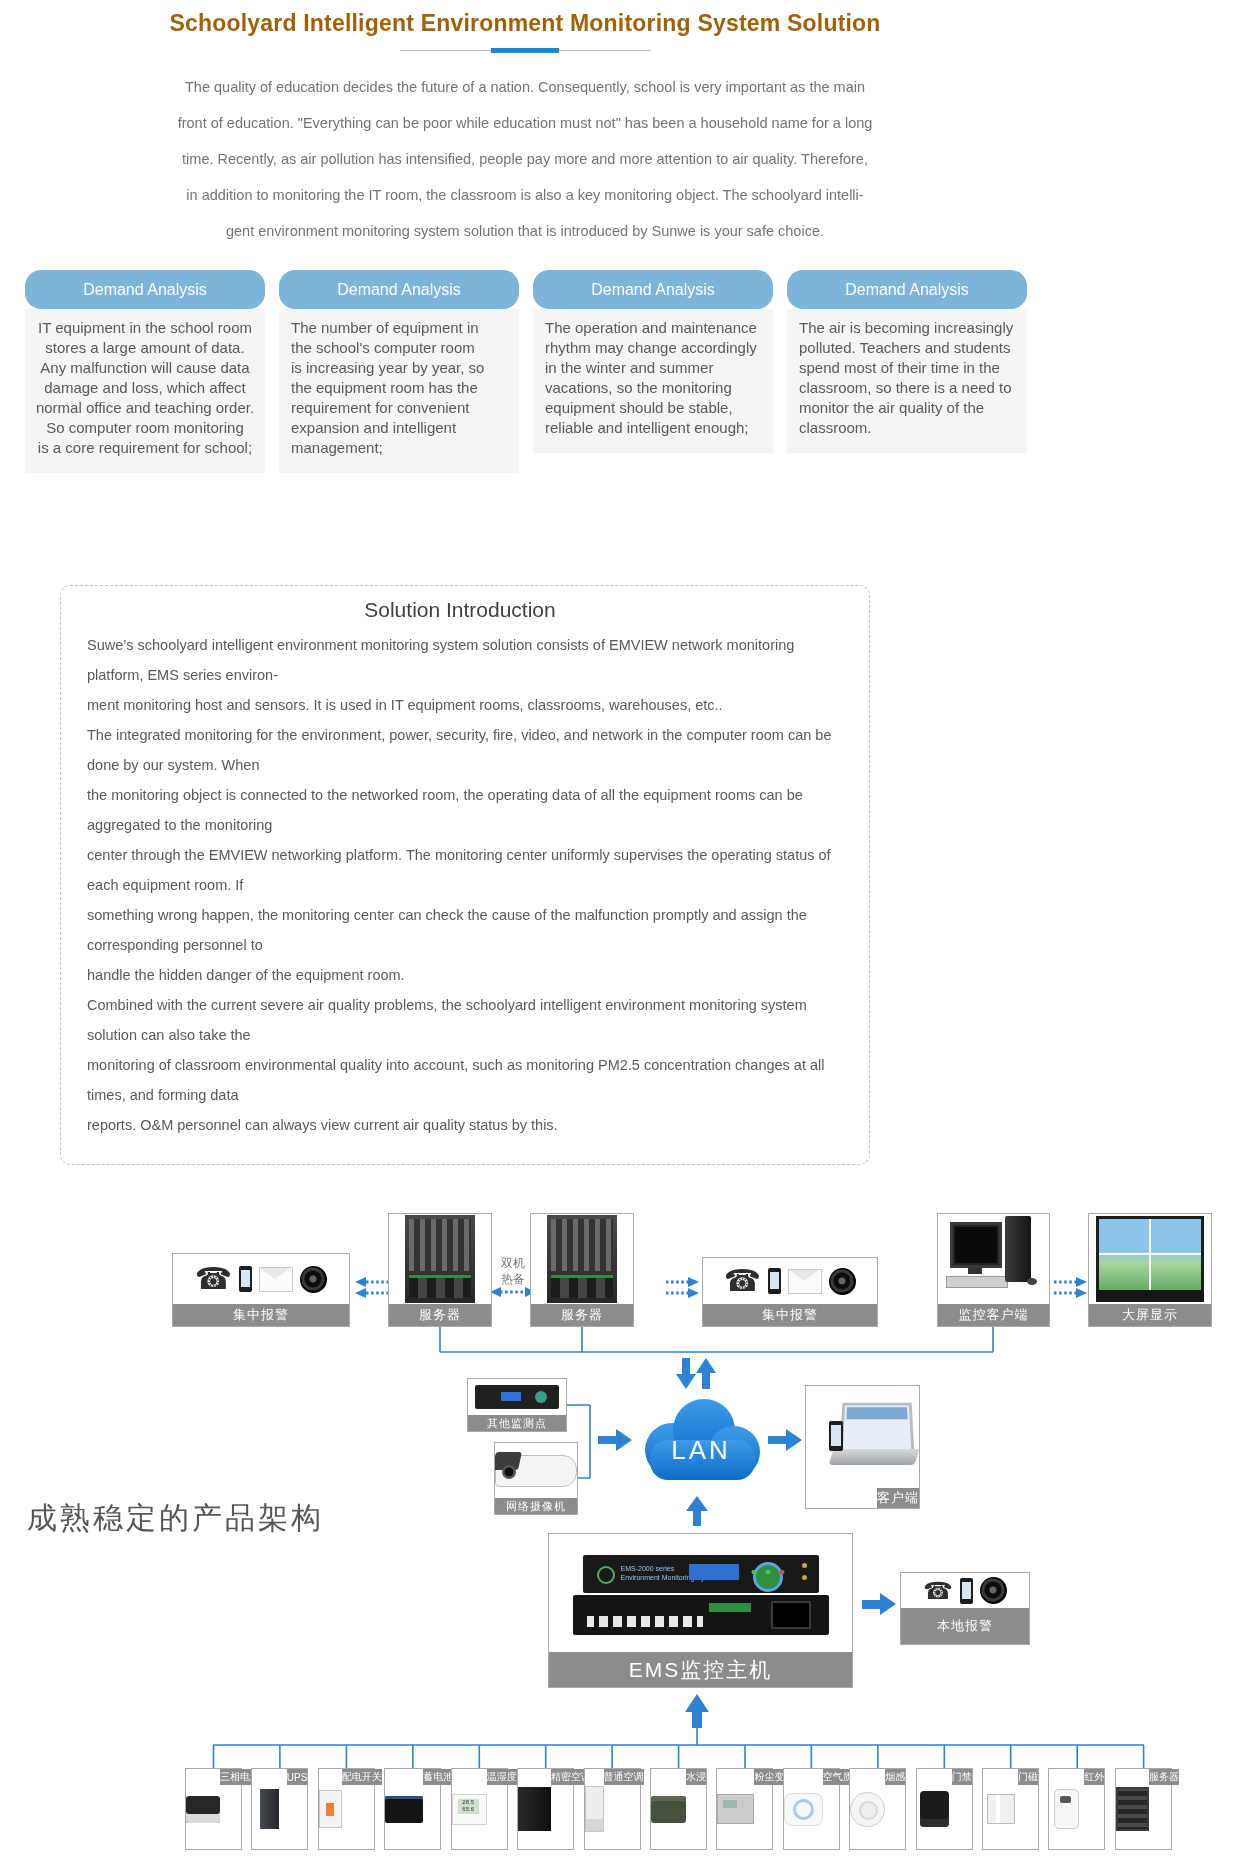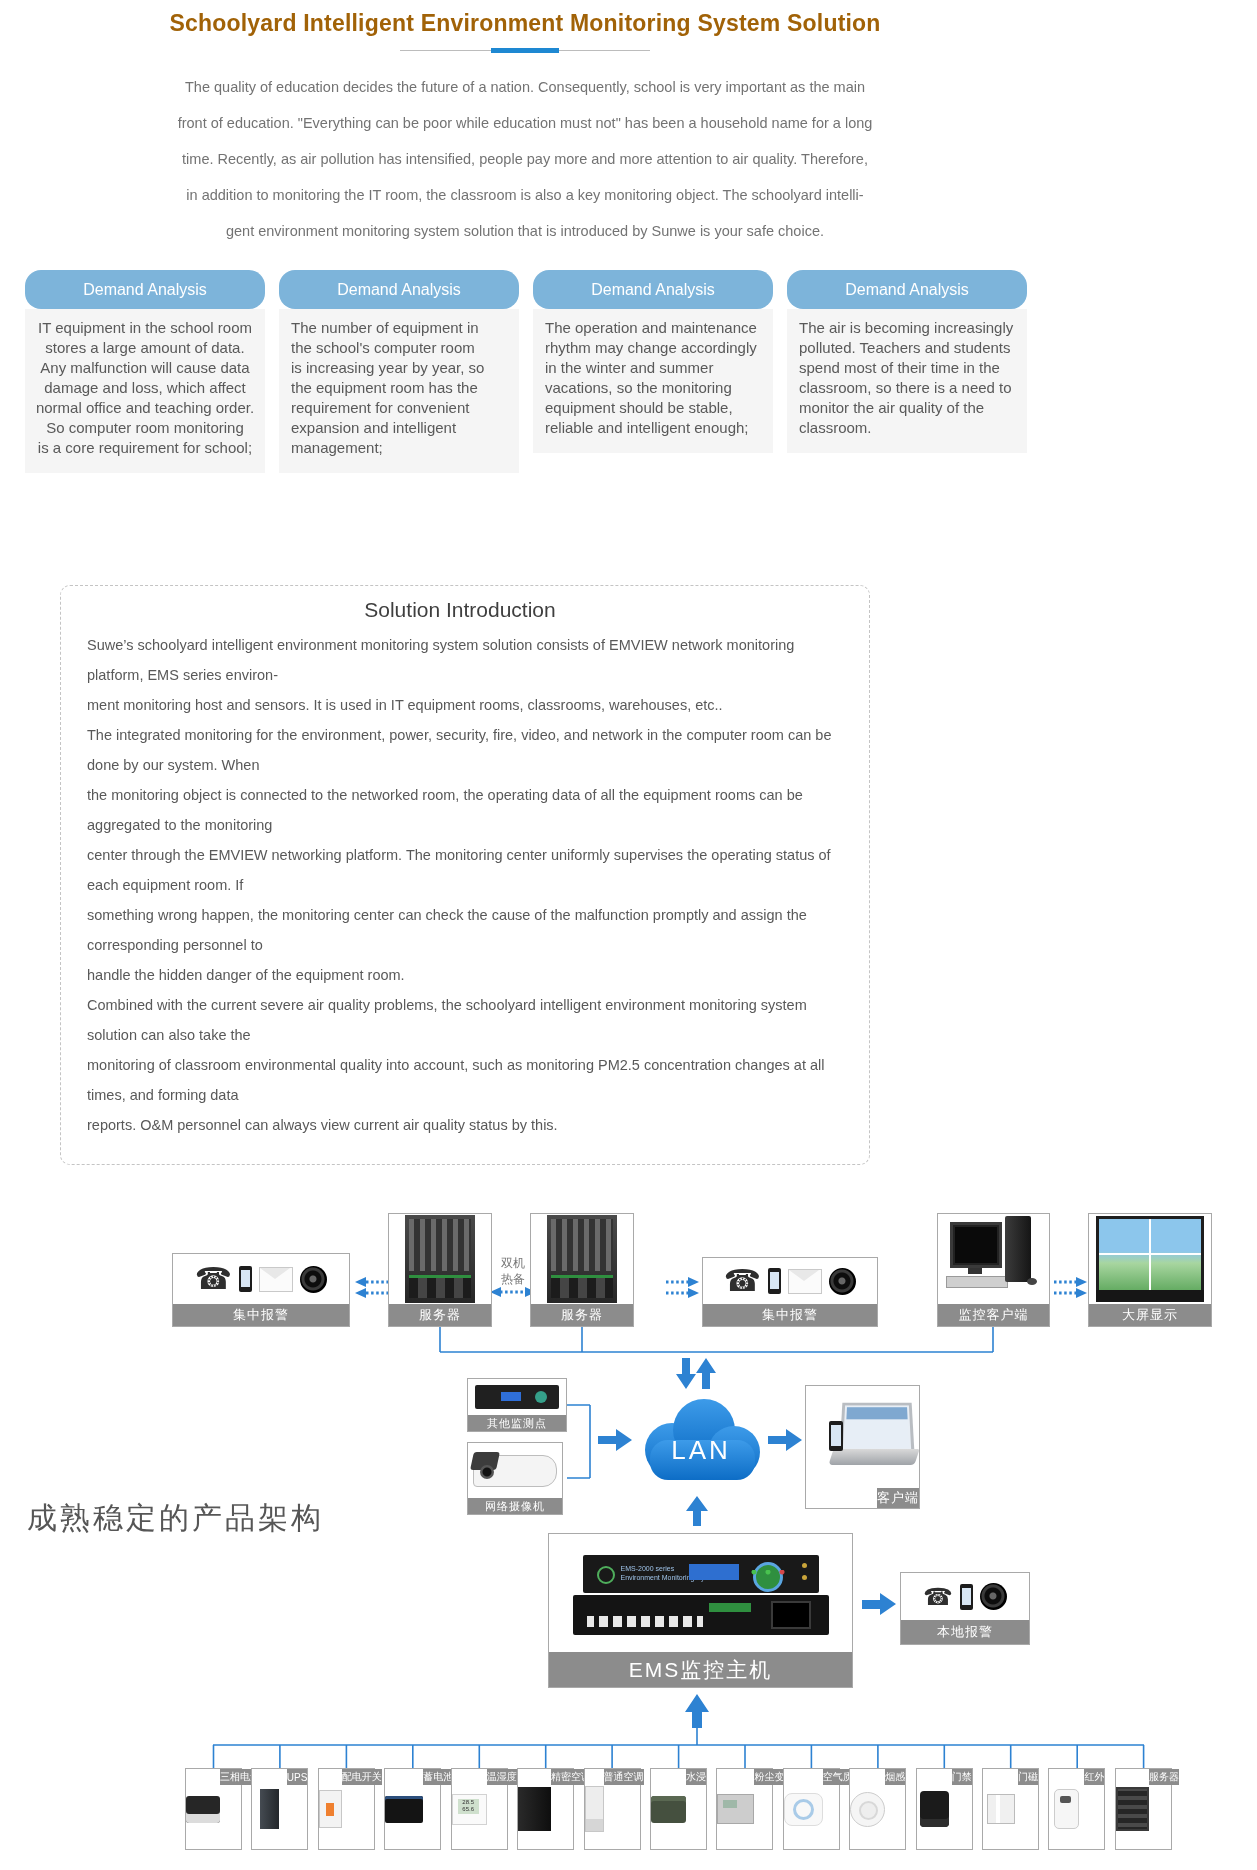--- a/index.html
+++ b/index.html
@@ -49,27 +49,27 @@
                display:flex; align-items:center; justify-content:center; flex:none; }
 
   #b-alarm1   { left:172px; top:53px;  width:178px; height:74px; }
   #b-server1  { left:388px; top:13px;  width:104px; height:114px; }
   #b-server2  { left:530px; top:13px;  width:104px; height:114px; }
   #b-alarm2   { left:702px; top:57px;  width:176px; height:70px; }
   #b-clientpc { left:937px; top:13px;  width:113px; height:114px; }
   #b-videowall{ left:1088px;top:13px;  width:124px; height:114px; }
   #b-other    { left:467px; top:178px; width:100px; height:54px; }
   #b-other .lbl, #b-camera .lbl { height:16px; font-size:11px; }
-  #b-camera   { left:467px; top:242px; width:96px; height:73px; }
+  #b-camera   { left:494px; top:242px; width:84px; height:73px; }
   #b-client   { left:805px; top:185px; width:115px; height:124px;align-items:flex-end; }
   #b-client .lbl { height:20px; }
   #b-ems      { left:548px; top:333px; width:305px; height:155px; }
   #b-ems .lbl { height:35px; font-size:21px; letter-spacing:2px; }
   #b-localalarm { left:900px; top:372px; width:130px; height:73px; }
-  #b-localalarm .lbl { height:24px; }
+  #b-localalarm .lbl { height:36px; }
 
   
   .glyph-phone { font-family:"DejaVu Sans", sans-serif; font-size:30px; line-height:1;
                  color:#2e2e2e; }
   .glyph-phone.small { font-size:24px; }
   .icon-smartphone { width:13px; height:26px; background:#1d1d1d; border-radius:2px;
                      position:relative; }
   .icon-smartphone::after { content:""; position:absolute; left:2px; right:2px; top:4px;
                             bottom:5px; background:#d8e6f4; }
   .icon-envelope { width:32px; height:23px; background:#fbfbfb; border:1px solid #c9c9c9;

